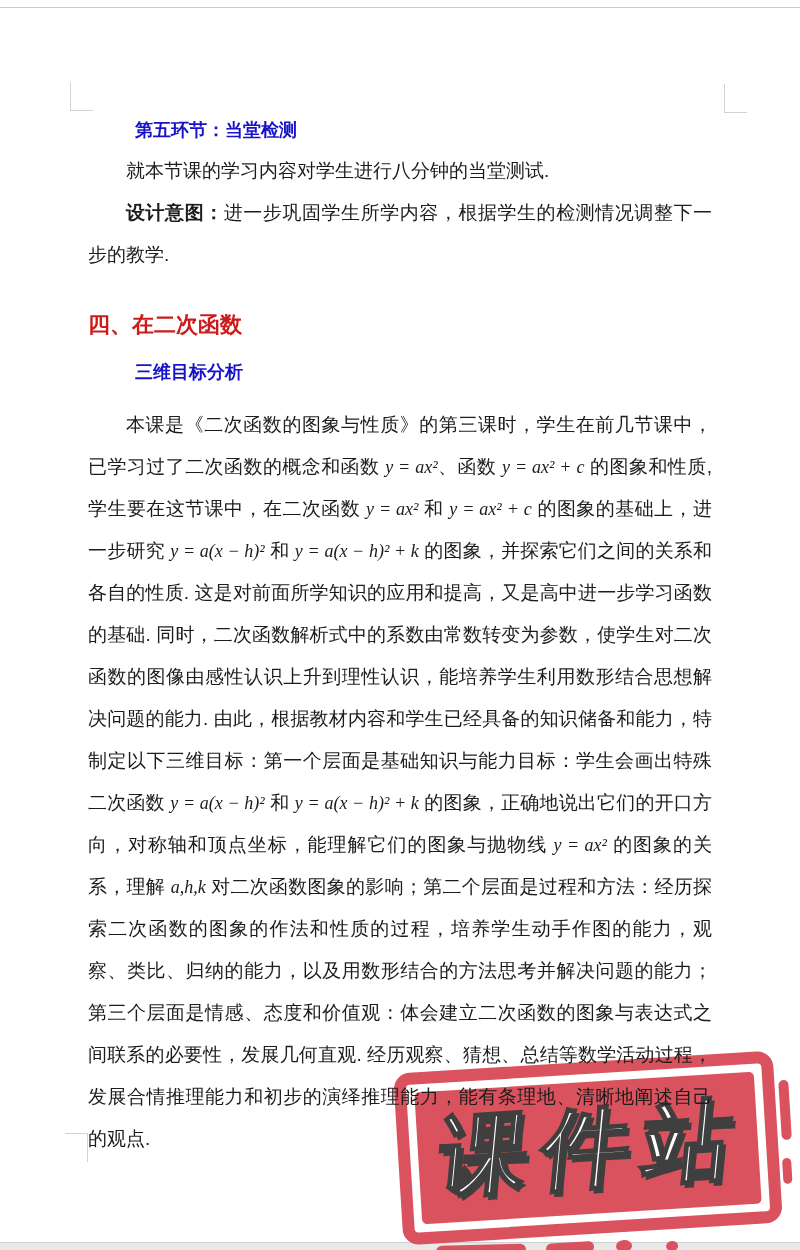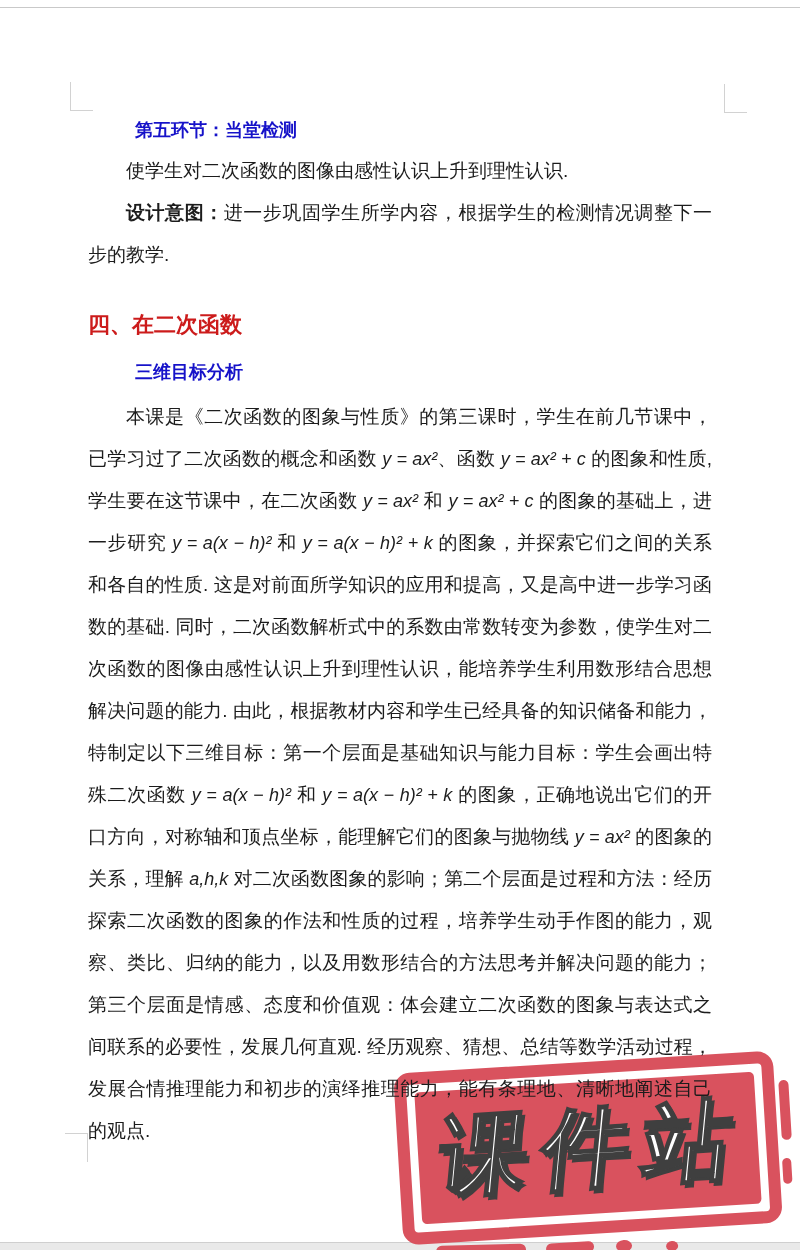--- a/index.html
+++ b/index.html
@@ -14,25 +14,25 @@
   .corner.tl{left:70px;top:82px;border-left:1px solid #d2d2d2;border-bottom:1px solid #d2d2d2;}
   .corner.tr{left:724px;top:84px;border-left:1px solid #d2d2d2;border-bottom:1px solid #d2d2d2;}
   .corner.bl{left:65px;top:1133px;border-top:1px solid #d2d2d2;border-right:1px solid #d2d2d2;}
   .corner.br{left:713px;top:1133px;border-top:1px solid #d2d2d2;border-left:1px solid #d2d2d2;}
 
   .content{position:absolute;left:0;top:0;width:800px;padding:106px 88px 0 88px;box-sizing:border-box;z-index:2;}
   p.body{margin:0;font-size:19px;line-height:42px;text-align:justify;color:#1c1c1c;}
   p.body.indent{text-indent:2em;}
   p.body.big{line-height:42px;margin-top:2px;}
   .b{font-weight:bold;}
-  .formula{font-family:Liberation Sans, sans-serif;font-style:italic;font-size:18px;white-space:nowrap;}
+  .formula{font-family:Liberation Serif, serif;font-style:italic;font-size:18px;white-space:nowrap;}
   h2{margin:0;font-weight:bold;}
   .h-blue{color:#1612c9;font-size:18px;line-height:40px;}
   .h-blue.step{margin:4px 0 0 47px;}
-  .h-blue.sub{margin:6px 0 4px 47px;}
+  .h-blue.sub{margin:6px 0 12px 47px;}
   .h-red{color:#cc1b1b;font-size:22px;line-height:42px;margin-top:28px;}
 
   
   .stamp-wrap{
     position:absolute;left:398px;top:1062px;width:340px;height:132px;z-index:1;
     border:12px solid #d9525e;border-radius:16px;padding:8px;
     transform:rotate(-3.5deg);box-sizing:content-box;
   }
   .stamp-inner{
     width:100%;height:100%;background:#d9525e;border-radius:5px;
@@ -72,21 +72,21 @@
     <div class="blob b3"></div>
     <div class="blob b4"></div>
     <div class="blob b5"></div>
     <div class="blob b6"></div>
   </div>
 
   <div class="content">
 
     <h2 class="h-blue step">第五环节：当堂检测</h2>
 
-    <p class="body indent">使学生对二次函数的图像由感性认识上升到理性认识.</p>
+    <p class="body indent">就本节课的学习内容对学生进行八分钟的当堂测试.</p>
 
     <p class="body indent"><span class="b">设计意图：</span><span>进一步巩固学生所学内容，根据学生的检测情况调整下一步的教学.</span></p>
 
     <h2 class="h-red">四、在二次函数</h2>
 
     <h2 class="h-blue sub">三维目标分析</h2>
 
     <p class="body indent big"><span>本课是《二次函数的图象与性质》的第三课时，学生在前几节课中，已学习过了二次函数的概念和函数 </span><span class="formula">y = ax²</span><span>、函数 </span><span class="formula">y = ax² + c</span><span> 的图象和性质,学生要在这节课中，在二次函数 </span><span class="formula">y = ax²</span><span> 和 </span><span class="formula">y = ax² + c</span><span> 的图象的基础上，进一步研究 </span><span class="formula">y = a(x − h)²</span><span> 和 </span><span class="formula">y = a(x − h)² + k</span><span> 的图象，并探索它们之间的关系和各自的性质. 这是对前面所学知识的应用和提高，又是高中进一步学习函数的基础. 同时，二次函数解析式中的系数由常数转变为参数，使学生对二次函数的图像由感性认识上升到理性认识，能培养学生利用数形结合思想解决问题的能力. 由此，根据教材内容和学生已经具备的知识储备和能力，特制定以下三维目标：第一个层面是基础知识与能力目标：学生会画出特殊二次函数 </span><span class="formula">y = a(x − h)²</span><span> 和 </span><span class="formula">y = a(x − h)² + k</span><span> 的图象，正确地说出它们的开口方向，对称轴和顶点坐标，能理解它们的图象与抛物线 </span><span class="formula">y = ax²</span><span> 的图象的关系，理解 </span><span class="formula">a,h,k</span><span> 对二次函数图象的影响；第二个层面是过程和方法：经历探索二次函数的图象的作法和性质的过程，培养学生动手作图的能力，观察、类比、归纳的能力，以及用数形结合的方法思考并解决问题的能力；第三个层面是情感、态度和价值观：体会建立二次函数的图象与表达式之间联系的必要性，发展几何直观. 经历观察、猜想、总结等数学活动过程，发展合情推理能力和初步的演绎推理能力，能有条理地、清晰地阐述自己的观点.</span></p>
   </div>
 

